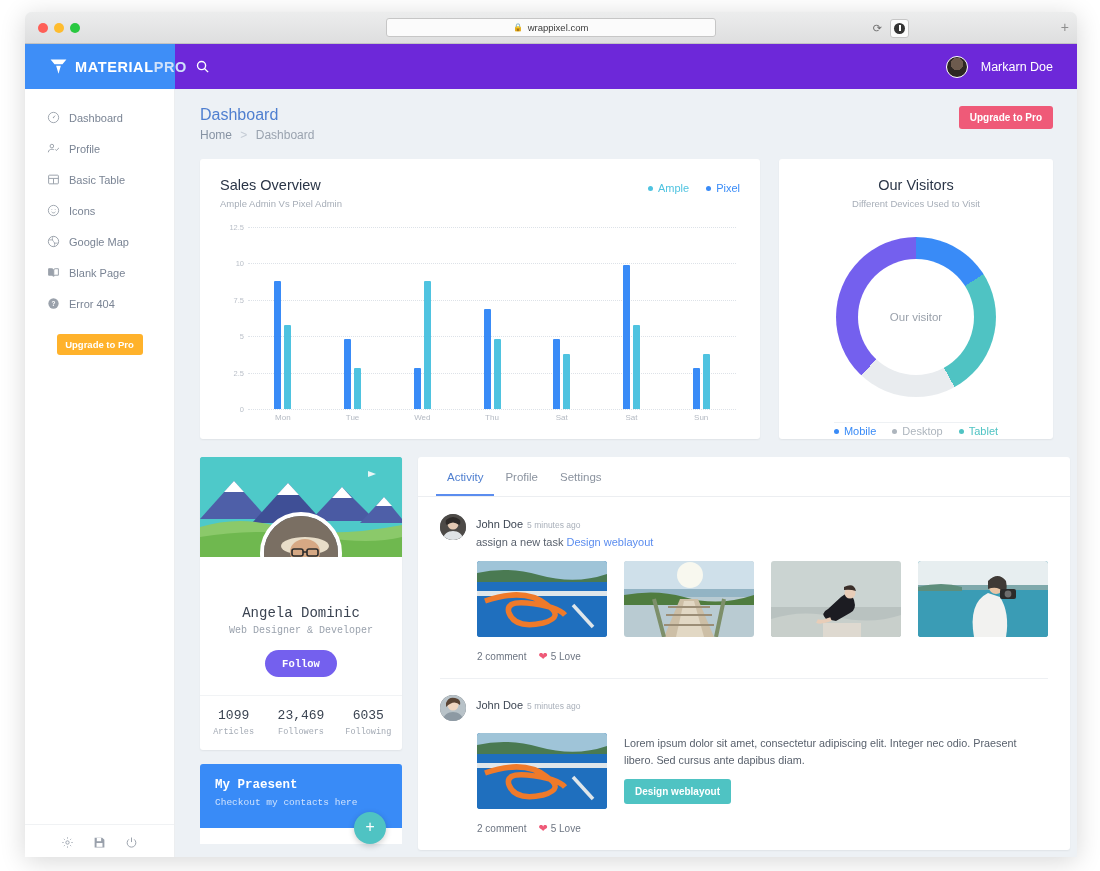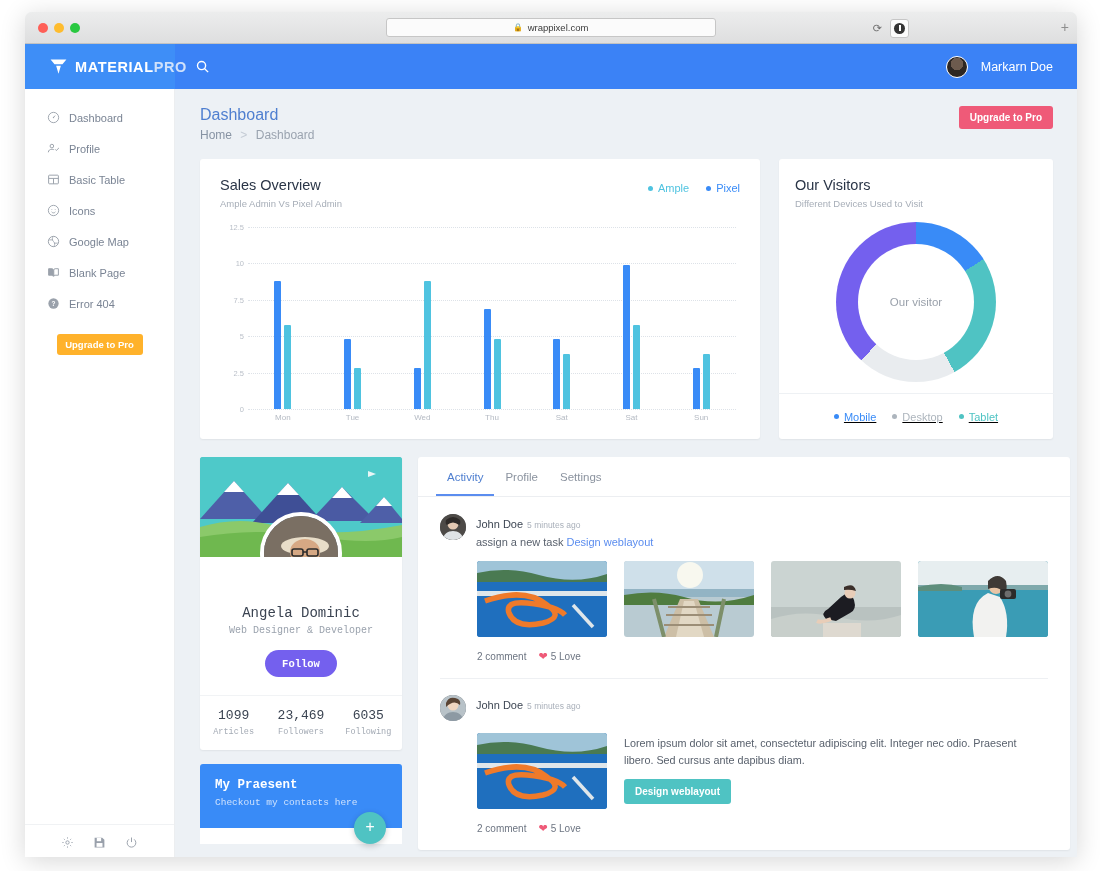--- a/index.html
+++ b/index.html
@@ -60,21 +60,21 @@
   }
   .newtab {
     position: absolute; right: 8px; top: 9px;
     font-size: 14px; color: #8e8e8e; line-height: 12px;
   }
 
   
   .app { position: relative; width: 100%; height: 813px; background: #edf1f5; }
 
   .topbar {
-    height: 45px; background: #3b82f6;
+    height: 45px; background: #6d28d9;
     display: flex; align-items: center;
     position: relative;
   }
   .brand {
     width: 150px; height: 45px; background: #3e8ef7;
     display: flex; align-items: center; padding-left: 24px;
   }
   .logo-mark { width: 19px; height: 19px; margin-right: 7px; }
   .brand-text { font-size: 14.5px; font-weight: bold; letter-spacing: .6px; color:#fff;}
   .brand-text .light { color: #cfe1fb; font-weight: bold; }
@@ -152,34 +152,33 @@
   .y-lab { position: absolute; right: 2px; font-size: 7.5px; color: #b9bfc8; transform: translateY(-50%); }
   .plot { position: absolute; left: 28px; right: 4px; top: 0; bottom: 18px; }
   .gridline { position: absolute; left: 0; right: 0; border-top: 1px dotted #dde2e8; }
   .bars { position: absolute; left: 0; right: 0; bottom: 0; top: 0; display: flex; }
   .grp { flex: 1; display: flex; align-items: flex-end; justify-content: center; gap: 3px; position: relative; }
   .bar { width: 7px; border-radius: 1px 1px 0 0; }
   .x-labels { position: absolute; left: 28px; right: 4px; bottom: 0; height: 18px; display: flex; }
   .x-lab { flex: 1; text-align: center; font-size: 8px; color: #b4bac3; padding-top: 4px; }
 
   
-  .visitors-card { width: 274px; flex: none; padding: 18px 16px 0; display: flex; flex-direction: column; }
+  .visitors-card { width: 274px; flex: none; padding: 18px 16px 0; display: flex; flex-direction: column; align-items: center; }
   .donut-wrap { flex: 1; display: flex; align-items: center; justify-content: center; padding: 8px 0 6px; }
   .donut { position: relative; width: 160px; height: 160px; border-radius: 50%; }
   .donut-hole {
     position: absolute; left: 22px; top: 22px; width: 116px; height: 116px;
     background: #fff; border-radius: 50%;
     display: flex; align-items: center; justify-content: center;
     font-size: 11.5px; color: #9aa1ab;
   }
   .visitors-legend {
-    border-top: 1px solid #eef1f4; height: 46px;
+    border-top: 1px solid #eef1f4; height: 17px;
     display: flex; align-items: center; justify-content: center; gap: 16px;
     margin: 0 -20px;
-    text-decoration: underline;
   }
 
   
   .lower-row { display: flex; gap: 16px; margin-top: 18px; }
   .profile-col { width: 202px; flex: none; font-family: Liberation Mono, monospace; }
   .profile-card { overflow: hidden; }
   .cover { height: 100px; position: relative; overflow: hidden; background: #4ec4c4; }
   .prof-avatar {
     width: 82px; height: 82px; border-radius: 50%;
     border: 4px solid #fff; position: absolute;

